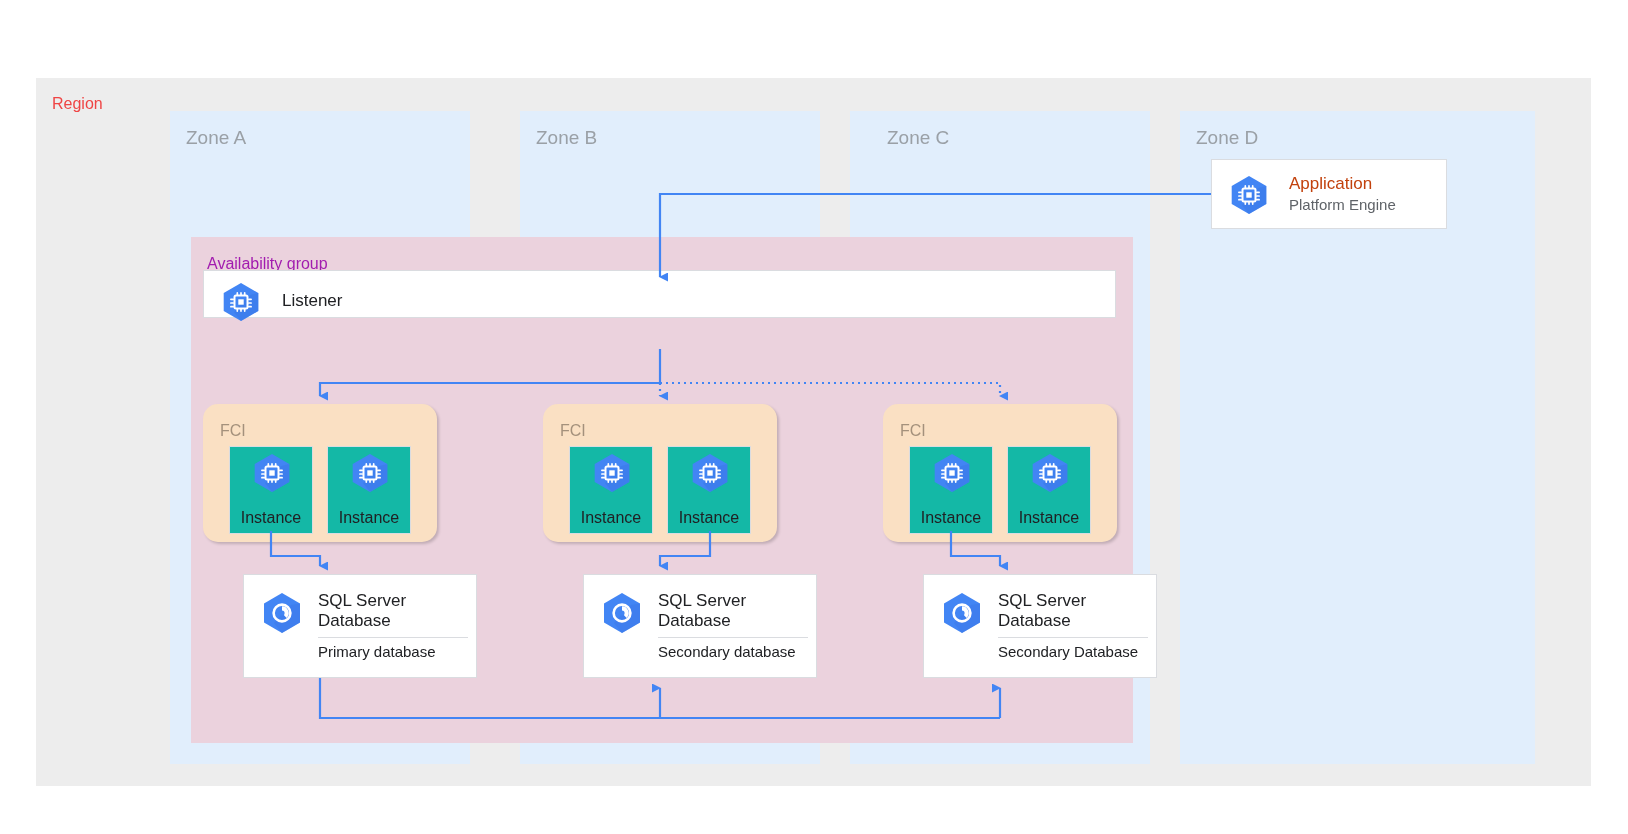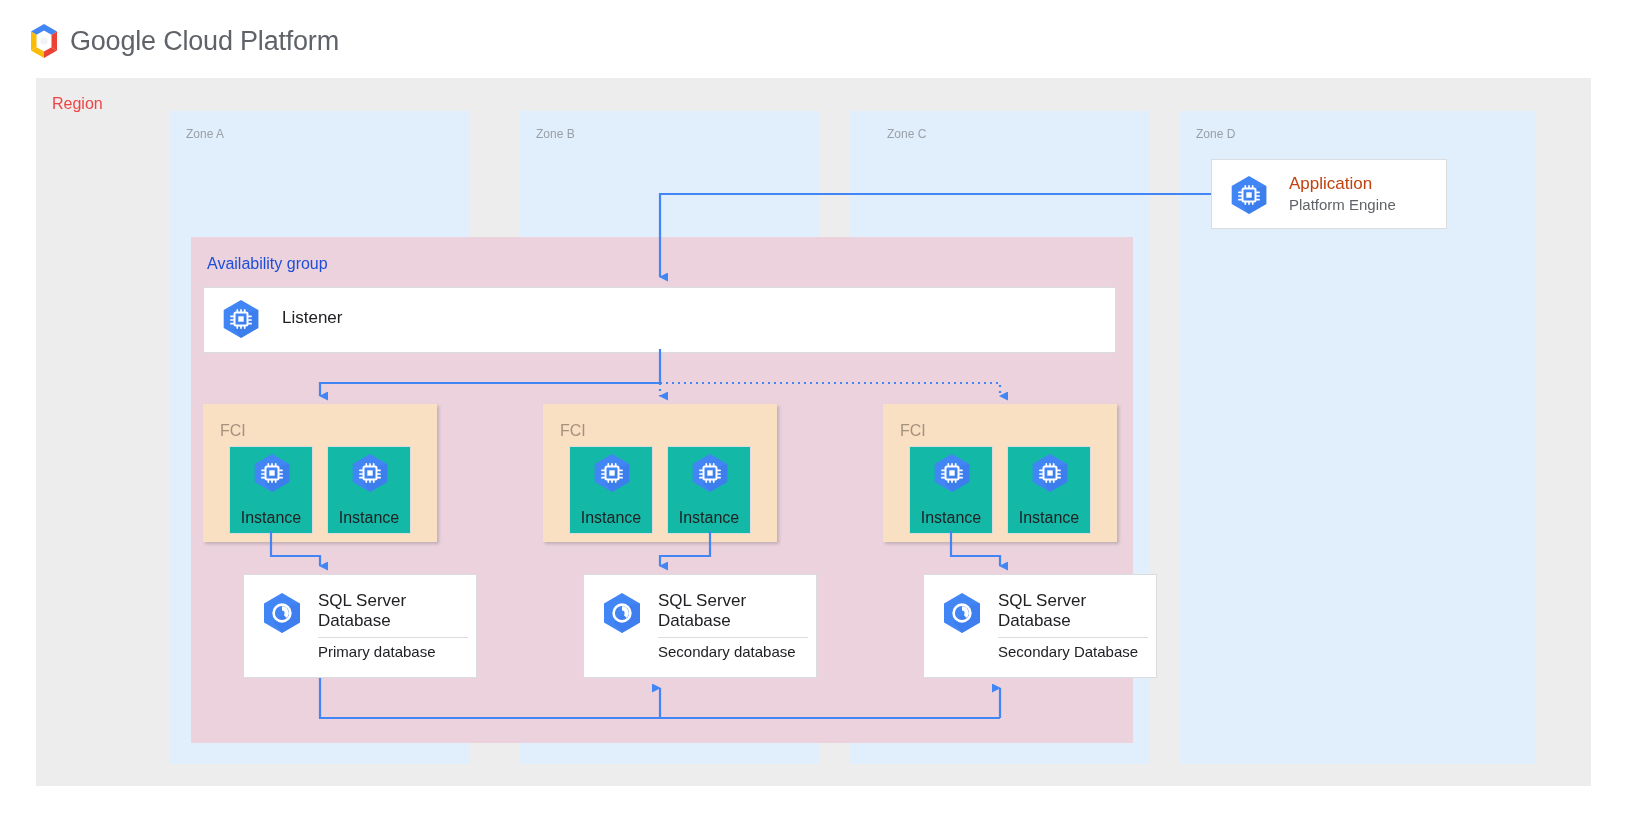--- a/index.html
+++ b/index.html
@@ -53,62 +53,63 @@
     font-size: 16px;
     color: #ef4444;
   }
 
   .zone {
     position: absolute;
     background: #e1eefc;
   }
   .zone-label {
     position: absolute;
-    font-size: 12px;
+    font-size: 19px;
     color: #9aa0a6;
   }
 
   
   #availability-group {
     position: absolute;
     left: 191px; top: 237px;
     width: 942px; height: 506px;
     background: #ebd2dd;
   }
   #ag-label {
     position: absolute;
     left: 16px; top: 18px;
     font-size: 16px;
-    color: #1d4ed8;
+    color: #a21caf;
   }
 
   
   .card {
     position: absolute;
     background: #ffffff;
     border: 1px solid #dadce0;
     box-sizing: border-box;
   }
 
   #listener-card {
-    left: 203px; top: 287px;
-    width: 913px; height: 66px;
+    left: 203px; top: 270px;
+    width: 913px; height: 48px;
   }
   #listener-label {
     position: absolute;
     left: 78px; top: 20px;
     font-size: 17px;
     color: #202124;
   }
 
   
   .fci {
     position: absolute;
     background: #fae0c3;
     box-shadow: 2px 2px 3px rgba(0,0,0,0.18);
+    border-radius: 15px;
   }
   .fci-label {
     position: absolute;
     left: 17px; top: 18px;
     font-size: 16px;
     color: #a4917c;
   }
   .instance-box {
     position: absolute;
     top: 42px;
@@ -187,35 +188,20 @@
     left: 0; top: 0;
     width: 1628px; height: 834px;
     pointer-events: none;
   }
 </style>
 </head>
 <body>
 
 <div id="canvas">
 
-  <div id="header">
-    <svg id="gcp-logo" viewBox="0 0 40 38">
-      <path d="M20 2 L33 9.5 L33 28.5 L20 36 L7 28.5 L7 9.5 Z" fill="none"></path>
-      <path d="M20 2 L33 9.5 L27.5 12.8 L20 8.5 L12.5 12.8 L7 9.5 Z" fill="#4285f4"></path>
-      <path d="M33 9.5 L33 28.5 L27.5 25.2 L27.5 12.8 Z" fill="#ea4335"></path>
-      <path d="M33 28.5 L20 36 L20 29.5 L27.5 25.2 Z" fill="#ea4335"></path>
-      <path d="M7 9.5 L12.5 12.8 L12.5 25.2 L7 28.5 Z" fill="#fbbc05"></path>
-      <path d="M7 28.5 L20 36 L20 29.5 L12.5 25.2 Z" fill="#fbbc05"></path>
-      <circle cx="20" cy="19" r="6.2" fill="#ffffff"></circle>
-      <circle cx="20" cy="19" r="3.6" fill="#f1f3f4"></circle>
-    </svg>
-    <div id="gcp-wordmark">
-      <span style="font-weight:400">Google</span><span style="font-weight:300"> Cloud Platform</span>
-    </div>
-  </div>
 
   <div id="region"></div>
   <div id="region-label">Region</div>
 
   <div class="zone" style="left:170px; top:111px; width:300px; height:653px;"></div>
   <div class="zone-label" style="left:186px; top:127px;">Zone A</div>
 
   <div class="zone" style="left:520px; top:111px; width:300px; height:653px;"></div>
   <div class="zone-label" style="left:536px; top:127px;">Zone B</div>
 

